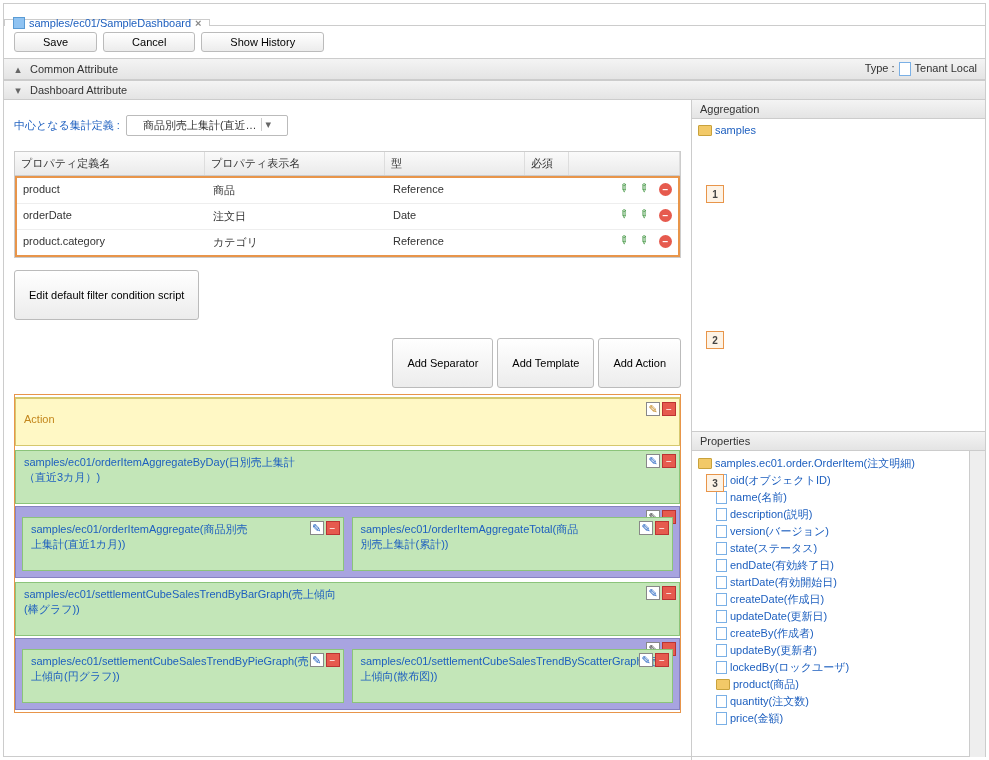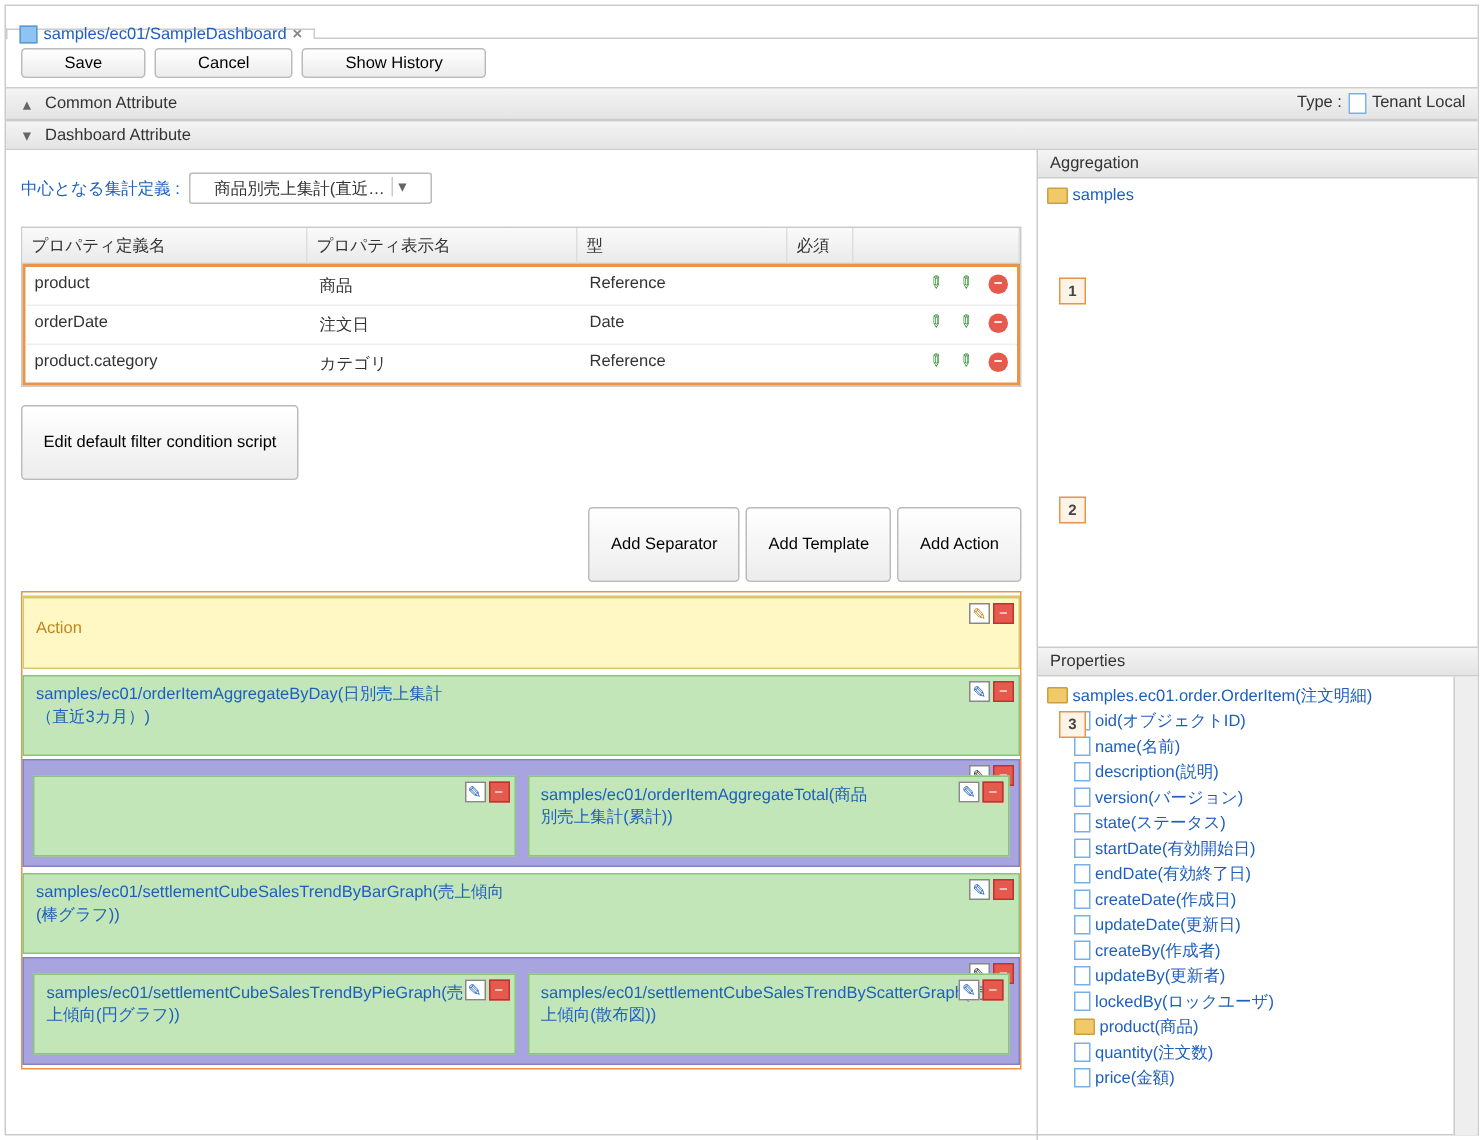--- a/index.html
+++ b/index.html
@@ -173,20 +173,21 @@
         <div class="block block-purple">
           <div class="block-controls">
             <span class="ctrl-edit">✎</span>
             <span class="ctrl-del">−</span>
           </div>
           <div class="block-green half" style="position:relative">
             <div class="block-controls">
                 <span class="ctrl-edit">✎</span>
                 <span class="ctrl-del">−</span>
               </div>
+            <div style="max-width:220px">samples/ec01/orderItemAggregate(商品別売上集計(直近1カ月))</div>
           </div>
           <div class="block-green half" style="position:relative">
             <div class="block-controls">
                 <span class="ctrl-edit">✎</span>
                 <span class="ctrl-del">−</span>
               </div>
             <div style="max-width:220px">samples/ec01/orderItemAggregateTotal(商品別売上集計(累計))</div>
           </div>
         </div>
 
@@ -253,25 +254,25 @@
               <div class="tree-node indent">
                 <span class="doc-icon"></span>
                 <span>version(バージョン)</span>
               </div>
               <div class="tree-node indent">
                 <span class="doc-icon"></span>
                 <span>state(ステータス)</span>
               </div>
               <div class="tree-node indent">
                 <span class="doc-icon"></span>
+                <span>endDate(有効終了日)</span>
+              </div>
+              <div class="tree-node indent">
+                <span class="doc-icon"></span>
                 <span>startDate(有効開始日)</span>
-              </div>
-              <div class="tree-node indent">
-                <span class="doc-icon"></span>
-                <span>endDate(有効終了日)</span>
               </div>
               <div class="tree-node indent">
                 <span class="doc-icon"></span>
                 <span>createDate(作成日)</span>
               </div>
               <div class="tree-node indent">
                 <span class="doc-icon"></span>
                 <span>updateDate(更新日)</span>
               </div>
               <div class="tree-node indent">

